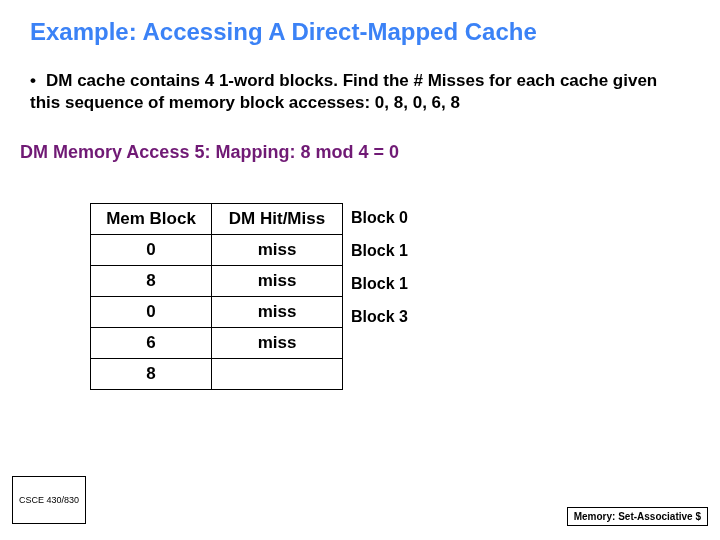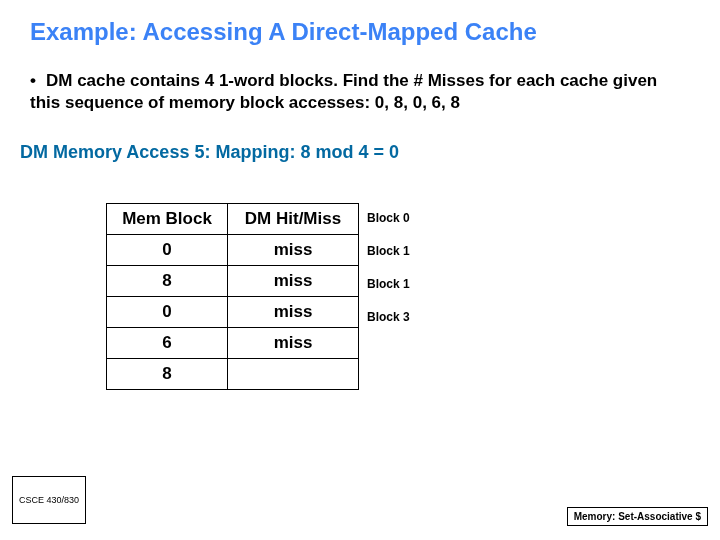--- a/index.html
+++ b/index.html
@@ -26,51 +26,50 @@
     line-height: 1.3;
   }
   .bullet-row .dot {
     display: inline-block;
     width: 16px;
   }
   .subhead {
     padding: 28px 20px 0 20px;
     font-size: 18px;
     font-weight: bold;
-    color: #0369a1;
+    color: #701a75;
   }
   .tables {
     display: flex;
     padding: 40px 20px 0 90px;
     align-items: flex-start;
   }
   table.access {
     border-collapse: collapse;
-    margin-left: 16px;
   }
   table.access td, table.access th {
     border: 1.5px solid #000;
     padding: 3px 10px;
     text-align: center;
     font-size: 17px;
     font-weight: bold;
     height: 24px;
   }
   table.access th {
     font-weight: bold;
   }
   .col-memblk { width: 100px; }
   .col-hitmiss { width: 110px; }
 
   .labels-col {
     margin-left: 6px;
     margin-right: 12px;
   }
   .labels-col div {
-    font-size: 12px;
+    font-size: 16px;
     font-weight: bold;
     height: 33px;
     line-height: 30px;
     padding-left: 2px;
   }
 
   table.cache {
     border-collapse: collapse;
     table-layout: fixed;
   }

